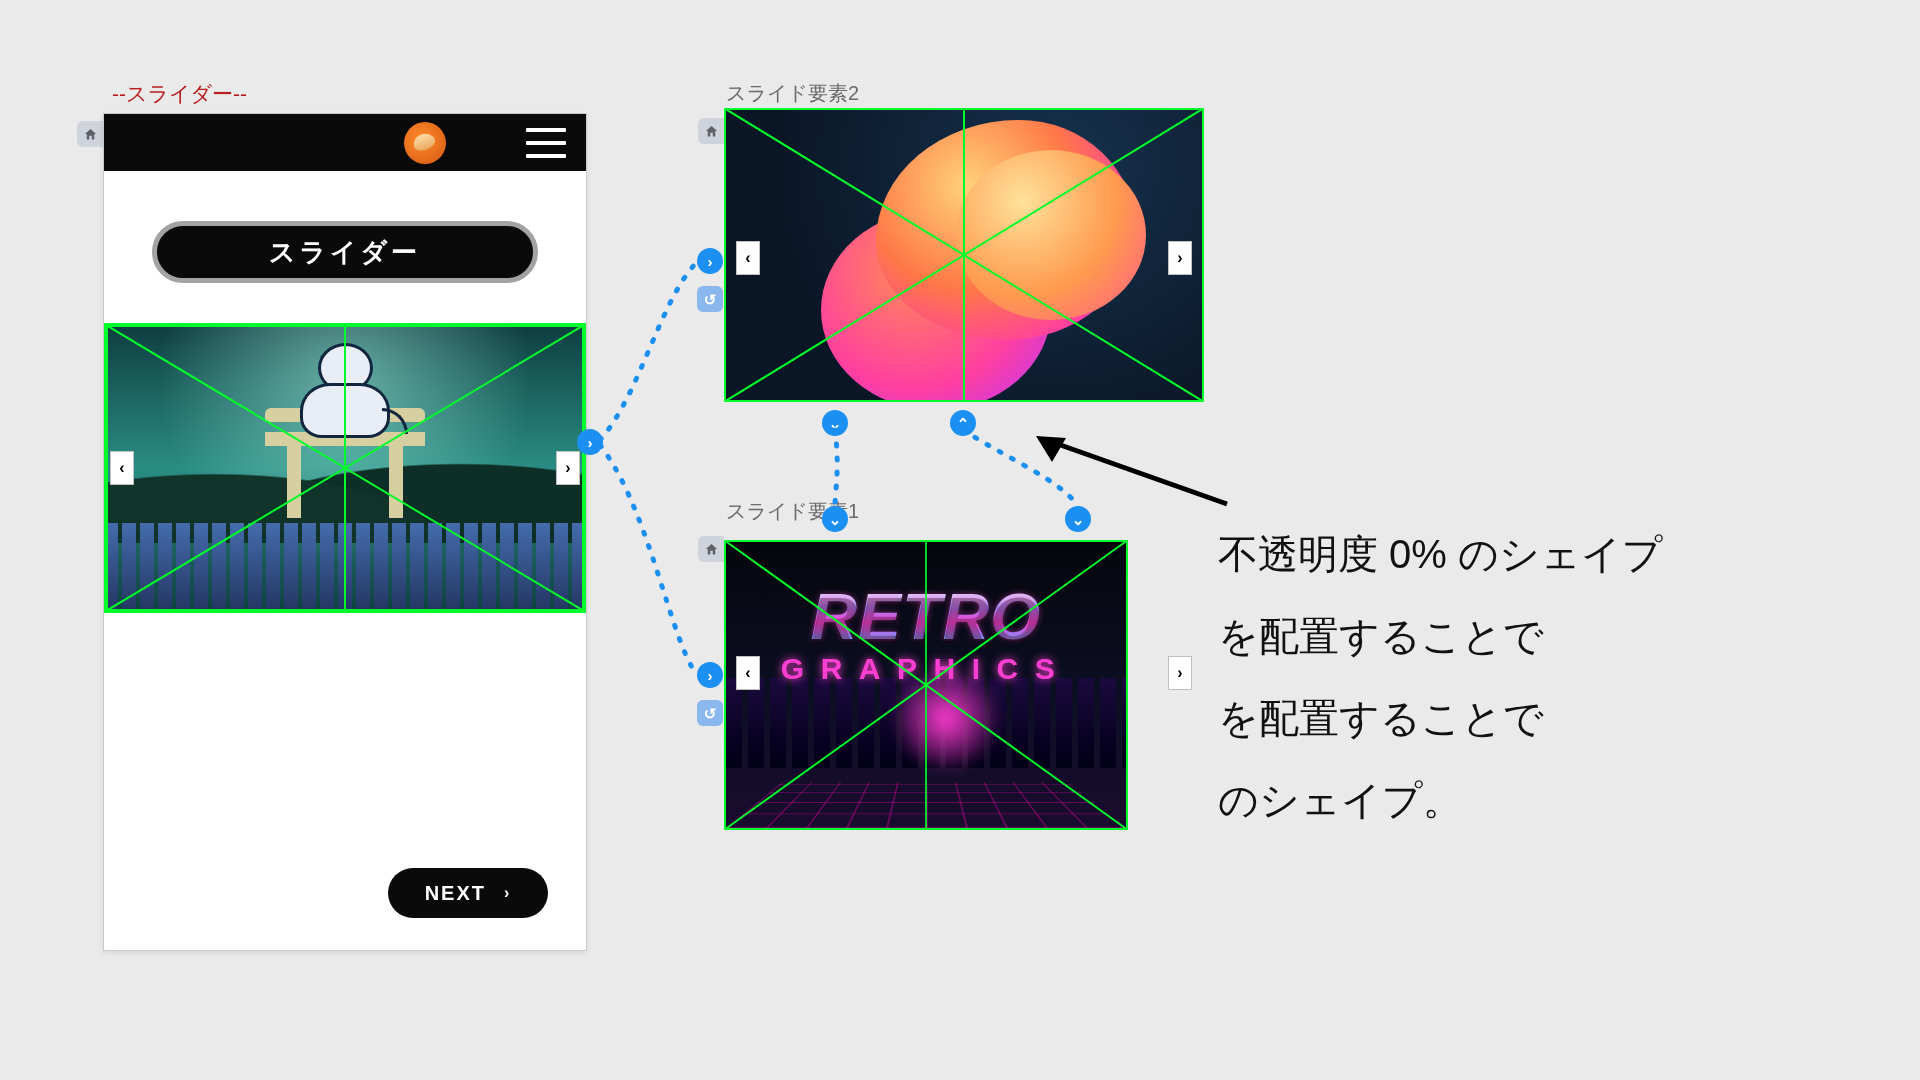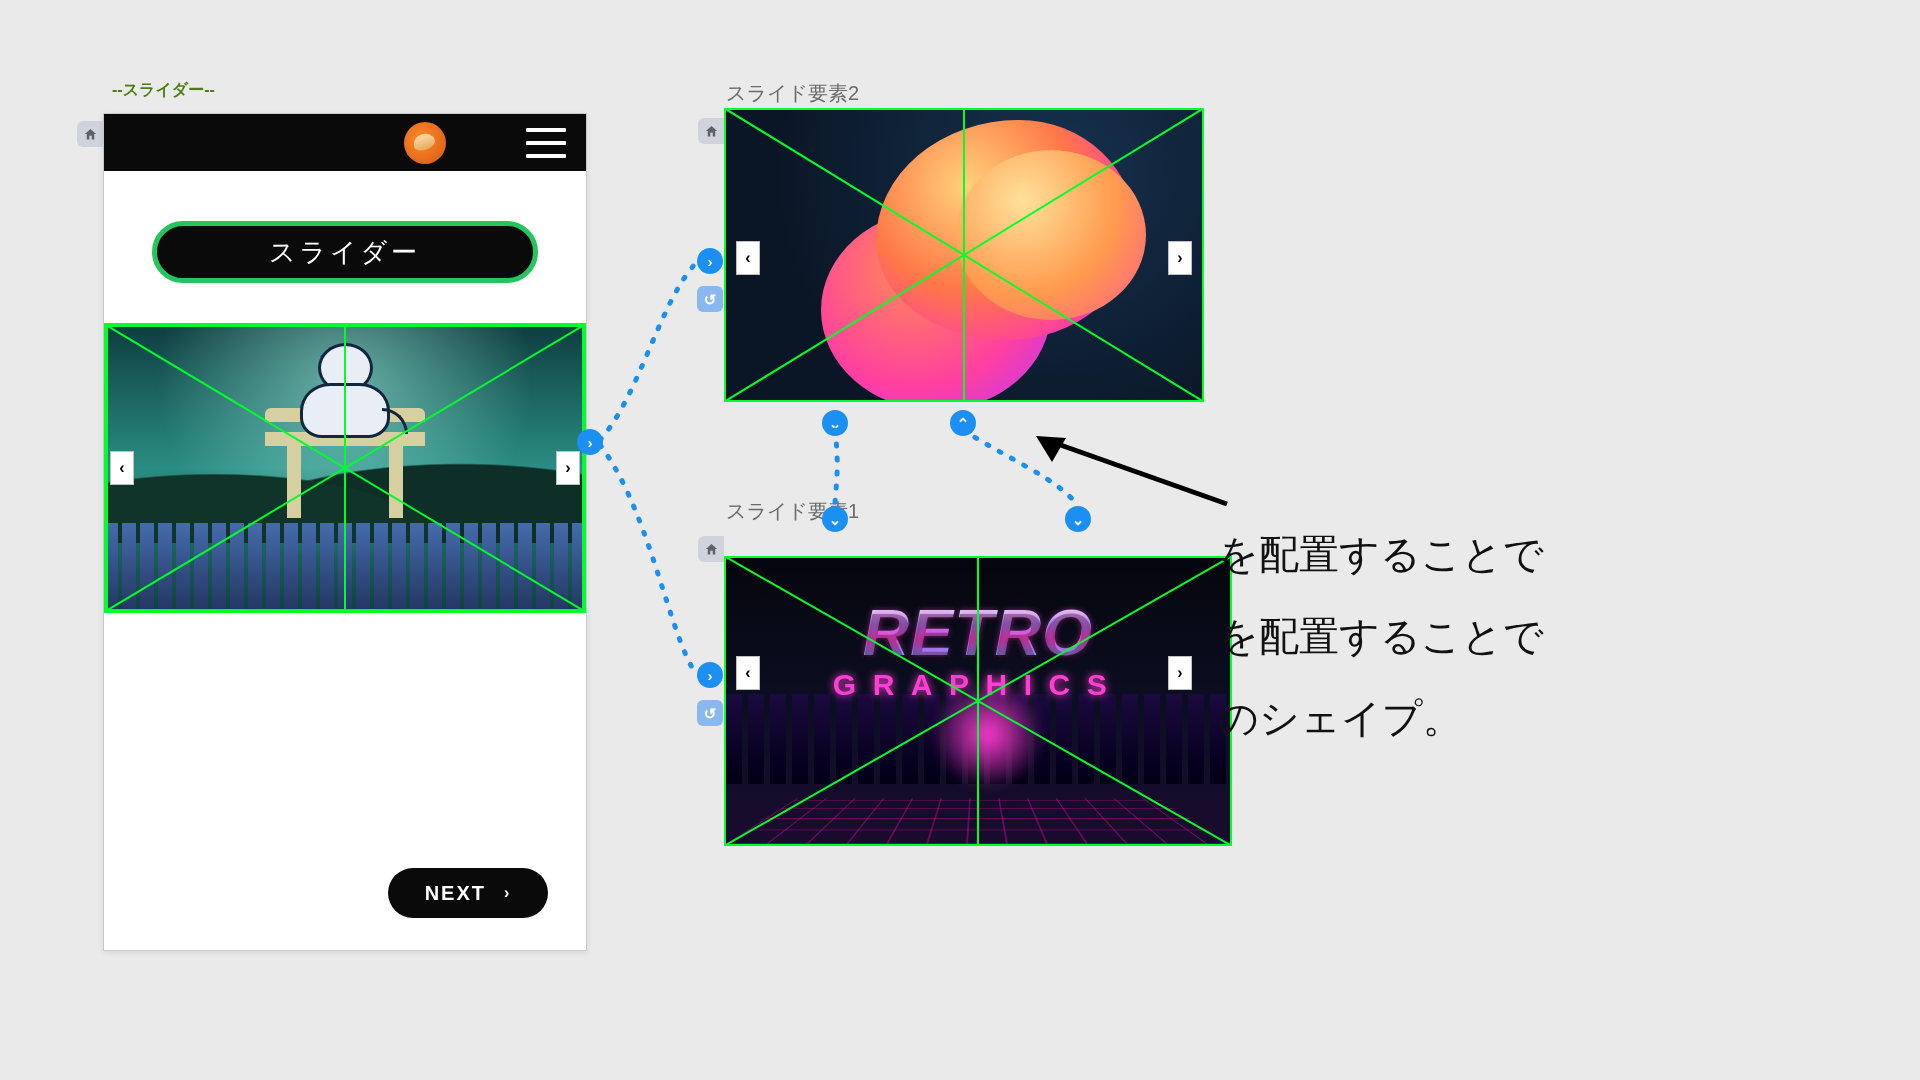--- a/index.html
+++ b/index.html
@@ -2,36 +2,36 @@
 <html><head>
 <meta charset="utf-8">
 <style>
   * { box-sizing: border-box; margin: 0; padding: 0; }
   body {
     width: 1920px; height: 1080px;
     background: #eaeaea;
     font-family: "Hiragino Kaku Gothic ProN","Yu Gothic",Meiryo,sans-serif;
     position: relative; overflow: hidden;
   }
-  .label { position:absolute; font-size:16px; color:#4d7c0f;font-weight:bold; }
+  .label { position:absolute; font-size:21px; color:#b91c1c; }
   .label2 { position:absolute; font-size:20px; color:#6b6b6b; }
 
   
   .phone { position:absolute; left:103px; top:113px; width:484px; height:838px;
            background:#fff; border:1px solid #c9c9c9; box-shadow:0 2px 6px rgba(0,0,0,.08); }
   .ph-top{ height:57px; background:#0a0a0a; display:flex; align-items:center; justify-content:space-between; padding:0 20px;}
   .ph-logo{ width:42px; height:42px; border-radius:50%;
             background:radial-gradient(circle at 40% 40%,#ff8a2a,#d55812); margin-left:200px; position:relative;}
   .ph-logo:after{content:"";position:absolute;left:9px;top:12px;width:22px;height:16px;border-radius:50% 50% 50% 50%/60% 60% 40% 40%;
                  background:linear-gradient(#ffdca8,#e7a85d);transform:rotate(-20deg);}
   .hamb{ width:40px; display:flex; flex-direction:column; gap:9px;}
   .hamb span{height:4px;background:#fff;border-radius:1px;}
-  .pill{ margin:50px auto 0; width:386px; height:62px; border:5px solid #22c55e; border-radius:42px;
+  .pill{ margin:50px auto 0; width:386px; height:62px; border:5px solid #a3a3a3; border-radius:42px;
          background:#0a0a0a; color:#fff; display:flex; align-items:center; justify-content:center;
-         font-size:26px; letter-spacing:.15em; font-weight:400;}
+         font-size:26px; letter-spacing:.15em; font-weight:700;}
   .slide-img{position:relative; margin-top:40px; height:290px;
              background:linear-gradient(#0c3a3d 0%,#1b6b65 35%,#2c8f82 55%,#0d3a3c 100%);
              overflow:hidden;}
   .sky{position:absolute;inset:0;background:
         radial-gradient(ellipse at 50% 20%,rgba(180,255,240,.5),transparent 55%),
         linear-gradient(#0e3c3f,#2a8d83 50%,#0f3f41);}
   .hills{position:absolute;bottom:70px;left:-20px;right:-20px;height:120px;
          background:radial-gradient(ellipse at 25% 100%,#10332a 40%,transparent 41%),
                     radial-gradient(ellipse at 72% 100%,#0e2f27 46%,transparent 47%);}
   .city{position:absolute;bottom:0;left:0;right:0;height:90px;
@@ -57,21 +57,21 @@
 
   
   .goverlay{position:absolute;inset:0;border:2px solid #00ff2a;pointer-events:none;}
   .goverlay svg{position:absolute;inset:0;width:100%;height:100%;}
   .gline{stroke:#00ff2a;stroke-width:2;}
 
   
   .panel{position:absolute;background:#0b1a2e;border:2px solid #00ff2a;overflow:hidden;}
   .panel .goverlay{inset:-2px;border:none;}
   #el2{left:724px;top:108px;width:480px;height:294px;}
-  #el1{left:724px;top:556px;width:508px;height:290px;}
+  #el1{left:724px;top:540px;width:404px;height:290px;}
 
   
   .blob{position:absolute;border-radius:50%;}
   #el2 .bg{position:absolute;inset:0;background:radial-gradient(circle at 70% 20%,#16324e,#0a1626 70%);}
   #el2 .b1{left:150px;top:10px;width:260px;height:220px;border-radius:55% 45% 50% 50%/55% 50% 50% 45%;
            background:radial-gradient(circle at 35% 30%,#ffd27a,#ff7847 45%,#ff3fa0 75%,#c233ff);}
   #el2 .b2{left:95px;top:100px;width:230px;height:200px;border-radius:50%;
            background:radial-gradient(circle at 40% 30%,#ff8b55,#ff3fa0 60%,#b836ff);}
   #el2 .b3{left:230px;top:40px;width:190px;height:170px;border-radius:50%;
            background:radial-gradient(circle at 35% 30%,#ffe19a,#ff9a4e 55%,#ff5a8a);}
@@ -250,16 +250,17 @@
   <path class="linkpath" d="M835 430 C 840 470, 835 490, 835 506"></path>
   <path class="linkpath" d="M963 430 C 1010 460, 1060 480, 1078 506"></path>
 </svg>
 
 <svg class="arrow" viewBox="0 0 200 80">
   <line x1="195" y1="72" x2="20" y2="10" stroke="#000" stroke-width="5"></line>
   <polygon points="4,4 34,6 20,30" fill="#000"></polygon>
 </svg>
 
 <div class="note">
+  <div>不透明度 0% のシェイプ</div>
   <div>を配置することで</div>
   <div>を配置することで</div>
   <div>のシェイプ。</div>
 </div>
 
 </body></html>

